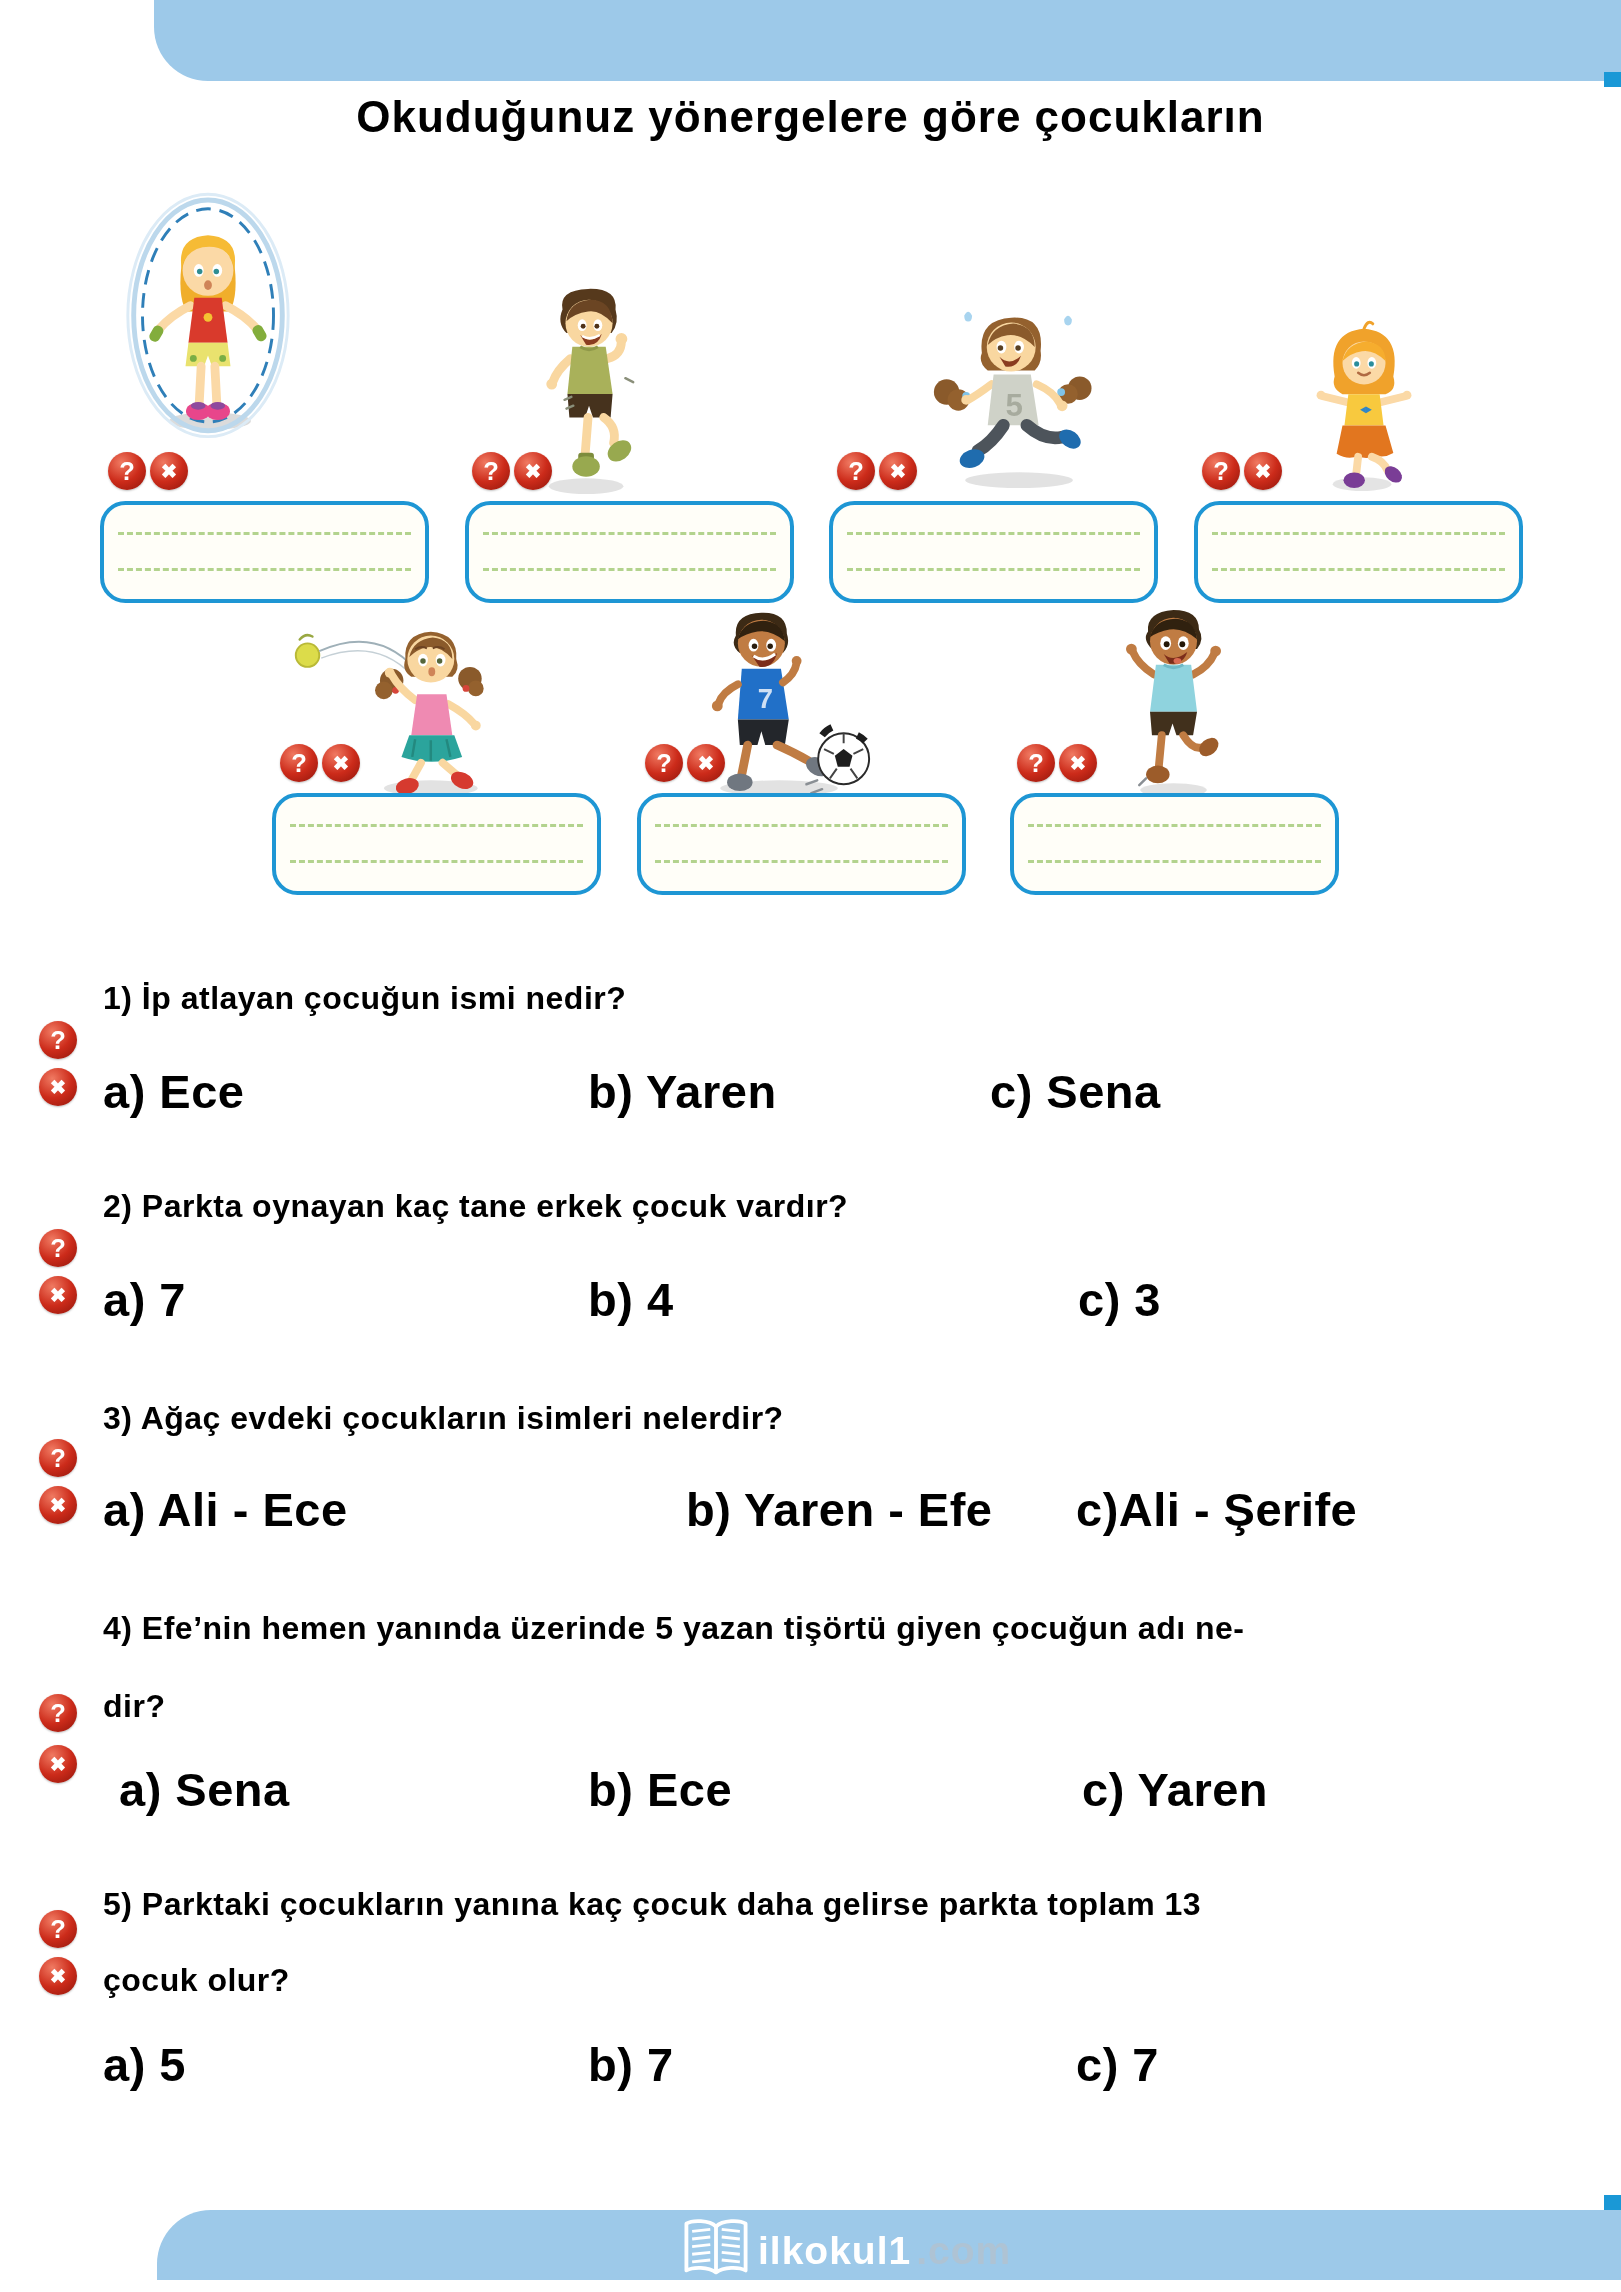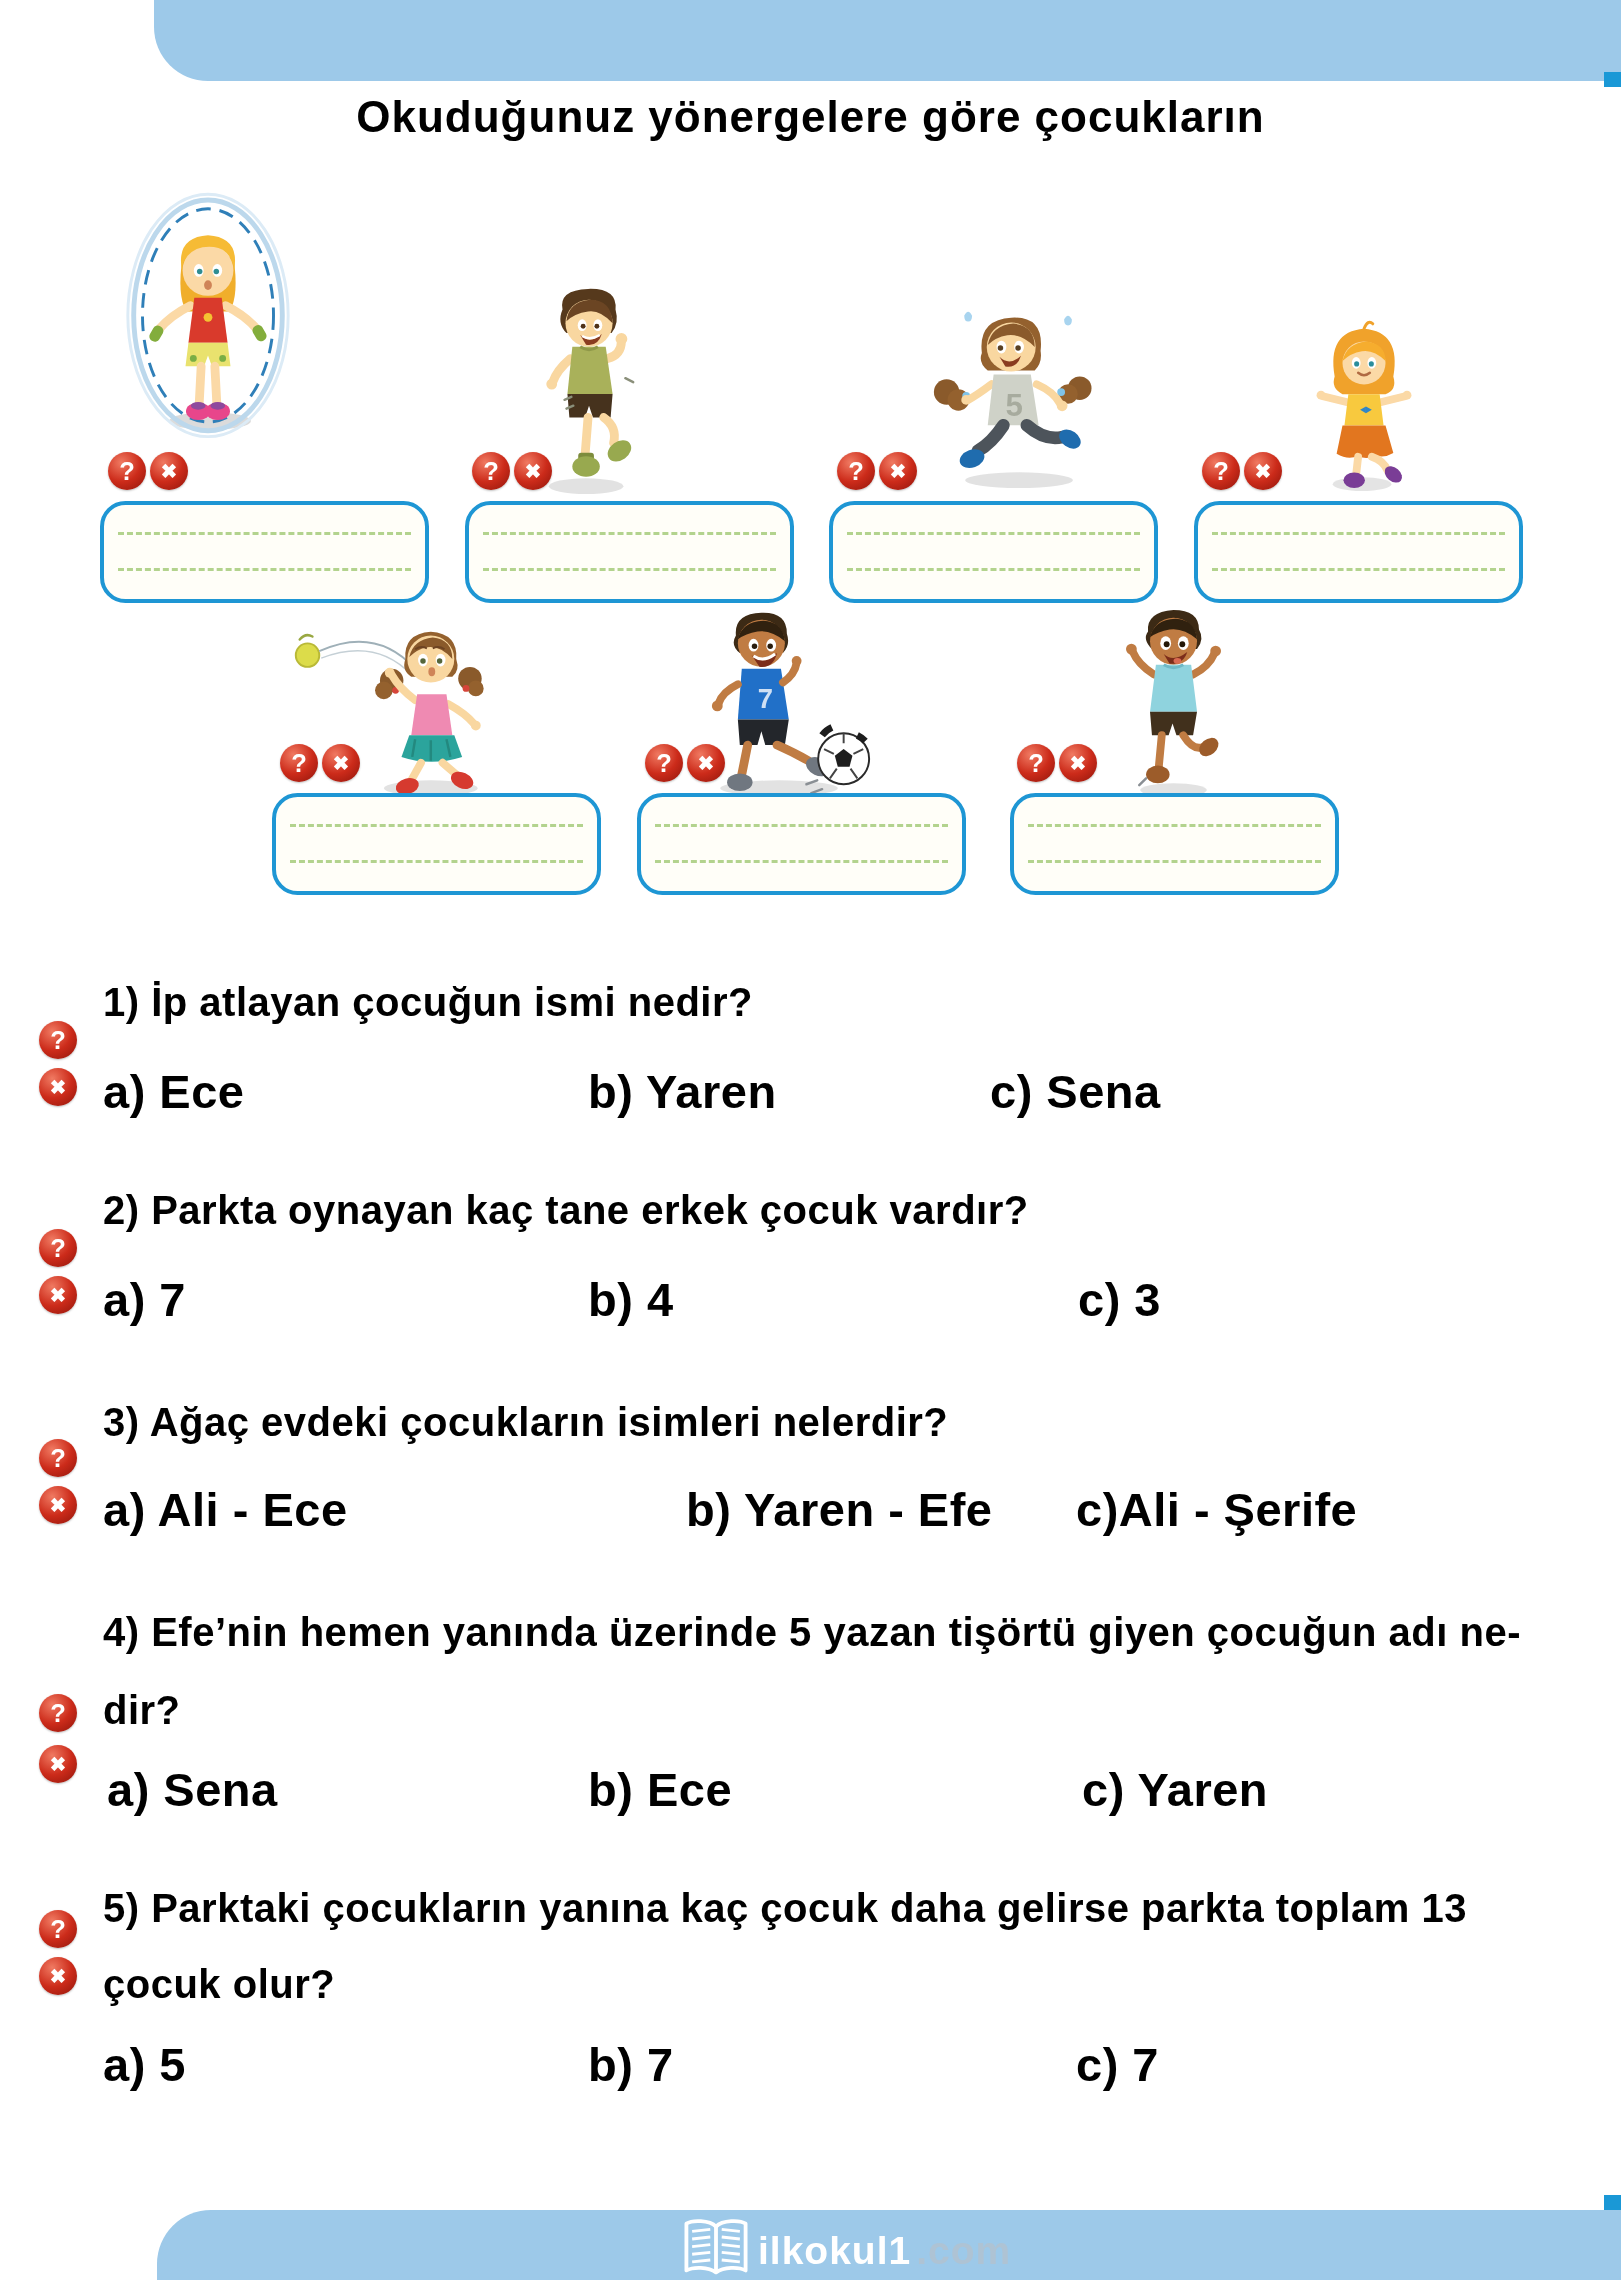--- a/index.html
+++ b/index.html
@@ -26,21 +26,21 @@
 
   .answer-box { position:absolute; width:329px; height:102px; background:#fffef8;
                 border:4.9px solid #1e96d4; border-radius:25.5px; }
   .dash { position:absolute; left:13.7px; right:13.7px; border-top:3.9px dashed #b3d38e; }
   .dash.l1 { top:27.4px; }
   .dash.l2 { top:63px; }
 
   .child { position:absolute; }
 
   .q-badge { position:absolute; left:39px; }
-  .q-line { position:absolute; left:103px; font-size:40px; font-weight:bold; white-space:nowrap; letter-spacing:0.5px; }
+  .q-line { position:absolute; left:103px; font-size:32px; font-weight:bold; white-space:nowrap; letter-spacing:0.5px; }
   .q-opt  { position:absolute; font-size:47px; font-weight:bold; white-space:nowrap; letter-spacing:0.5px; }
 
   .footer-bar { position:absolute; left:157px; right:0; top:2210px; bottom:0;
                 background:#9dc9e9; border-radius:54px 0 0 0; }
   .brand { position:absolute; left:679px; top:2217px; display:flex; align-items:center; gap:5px; }
   .brand-name { color:#ffffff; font-size:39px; font-weight:bold; letter-spacing:1px; }
   .brand-suffix { color:#aec3d4; font-size:39px; font-weight:bold; letter-spacing:1px; }
 </style>
 </head>
 <body>
@@ -349,21 +349,21 @@
   <span class="badge x q-badge" style="top:1486px">✖</span>
   <div class="q-line" style="top:1400px">3) Ağaç evdeki çocukların isimleri nelerdir?</div>
   <div class="q-opt" style="left:103px;top:1482px">a) Ali - Ece</div>
   <div class="q-opt" style="left:686px;top:1482px">b) Yaren - Efe</div>
   <div class="q-opt" style="left:1076px;top:1482px">c)Ali - Şerife</div>
 
   <span class="badge q q-badge" style="top:1694px">?</span>
   <span class="badge x q-badge" style="top:1745px">✖</span>
   <div class="q-line" style="top:1610px">4) Efe’nin hemen yanında üzerinde 5 yazan tişörtü giyen çocuğun adı ne-</div>
   <div class="q-line" style="top:1688px">dir?</div>
-  <div class="q-opt" style="left:107px;top:1762px">a) Sena</div>
+  <div class="q-opt" style="left:119px;top:1762px">a) Sena</div>
   <div class="q-opt" style="left:588px;top:1762px">b) Ece</div>
   <div class="q-opt" style="left:1082px;top:1762px">c) Yaren</div>
 
   <span class="badge q q-badge" style="top:1910px">?</span>
   <span class="badge x q-badge" style="top:1957px">✖</span>
   <div class="q-line" style="top:1886px">5) Parktaki çocukların yanına kaç çocuk daha gelirse parkta toplam 13</div>
   <div class="q-line" style="top:1962px">çocuk olur?</div>
   <div class="q-opt" style="left:103px;top:2037px">a) 5</div>
   <div class="q-opt" style="left:588px;top:2037px">b) 7</div>
   <div class="q-opt" style="left:1076px;top:2037px">c) 7</div>

